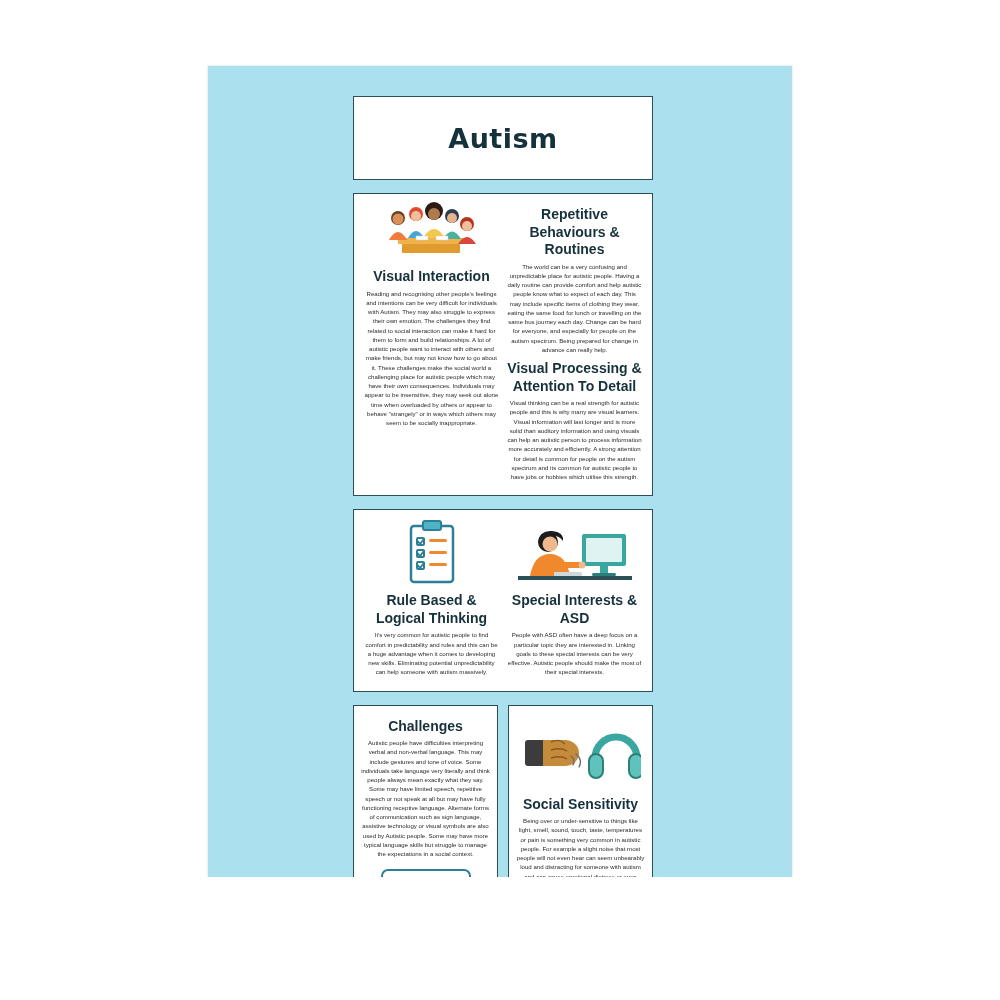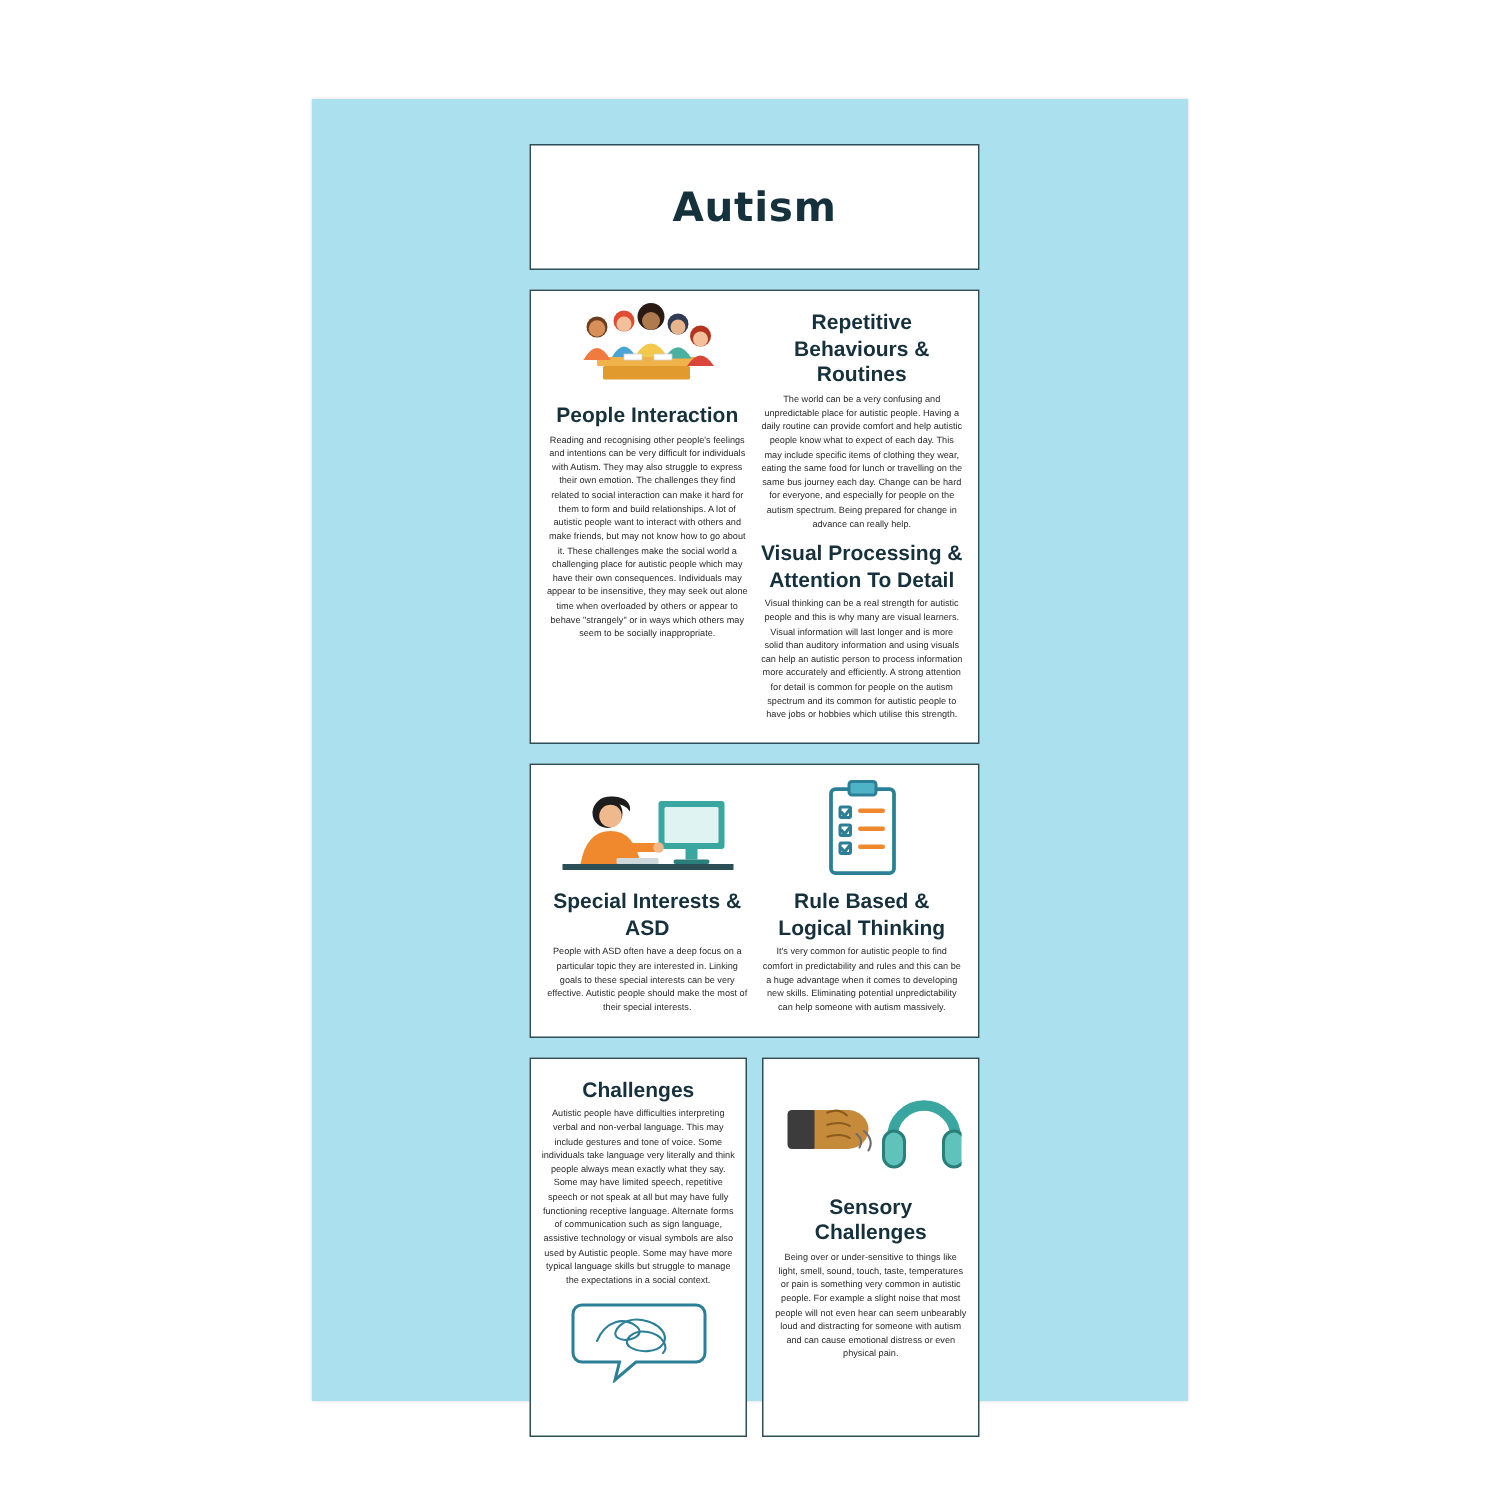--- a/index.html
+++ b/index.html
@@ -6,21 +6,21 @@
     margin: 0;
     padding: 0;
     background: #ffffff;
     width: 1000px;
     height: 1000px;
     font-family: "Liberation Sans", sans-serif;
   }
   #stage {
     position: relative;
     width: 1000px;
-    height: 1000px;
+    height: 877px;
     background: #ffffff;
     overflow: hidden;
   }
   
   .poster {
     position: absolute;
     left: 208px;
     top: 66px;
     width: 584px;
     height: 868px;
@@ -163,58 +163,33 @@
               <path d="M71 37 q9 -15 18 0 z" fill="#4ab0a0"></path>
 
               <circle cx="95" cy="22" r="7" fill="#b5341f"></circle>
               <circle cx="95" cy="24" r="5" fill="#f2c19b"></circle>
               <path d="M86 42 q9 -14 18 0 z" fill="#d9463a"></path>
 
               <rect x="44" y="34" width="12" height="4" fill="#ffffff" stroke="#cfcfcf" stroke-width="0.5"></rect>
               <rect x="64" y="34" width="12" height="4" fill="#ffffff" stroke="#cfcfcf" stroke-width="0.5"></rect>
             </svg>
           </div>
-          <div class="sec-head">People Interaction</div>
+          <div class="sec-head">Visual Interaction</div>
           <p class="body-text">Reading and recognising other people's feelings and intentions can be very difficult for individuals with Autism. They may also struggle to express their own emotion. The challenges they find related to social interaction can make it hard for them to form and build relationships. A lot of autistic people want to interact with others and make friends, but may not know how to go about it. These challenges make the social world a challenging place for autistic people which may have their own consequences. Individuals may appear to be insensitive, they may seek out alone time when overloaded by others or appear to behave "strangely" or in ways which others may seem to be socially inappropriate.</p>
         </div>
 
         <div class="col">
           <div class="sec-head">Repetitive Behaviours &amp; Routines</div>
           <p class="body-text">The world can be a very confusing and unpredictable place for autistic people. Having a daily routine can provide comfort and help autistic people know what to expect of each day. This may include specific items of clothing they wear, eating the same food for lunch or travelling on the same bus journey each day. Change can be hard for everyone, and especially for people on the autism spectrum. Being prepared for change in advance can really help.</p>
           <div class="sec-head">Visual Processing &amp; Attention To Detail</div>
           <p class="body-text">Visual thinking can be a real strength for autistic people and this is why many are visual learners. Visual information will last longer and is more solid than auditory information and using visuals can help an autistic person to process information more accurately and efficiently. A strong attention for detail is common for people on the autism spectrum and its common for autistic people to have jobs or hobbies which utilise this strength.</p>
         </div>
       </div>
 
       <div class="card sec2">
-
-        <div class="col">
-          <div class="illus">
-            <svg width="126" height="70" viewBox="0 0 126 70">
-
-              <rect x="6" y="58" width="114" height="4" fill="#2b4f57"></rect>
-
-              <rect x="70" y="16" width="44" height="32" rx="2" fill="#3aa6a0"></rect>
-              <rect x="74" y="20" width="36" height="24" rx="1" fill="#dff4f2"></rect>
-              <rect x="88" y="48" width="8" height="7" fill="#3aa6a0"></rect>
-              <rect x="80" y="55" width="24" height="3" rx="1.5" fill="#2b7f7b"></rect>
-
-              <circle cx="36" cy="24" r="10" fill="#1d1d1d"></circle>
-              <circle cx="38" cy="26" r="7.5" fill="#f0b98d"></circle>
-              <path d="M26 24 q2 -12 14 -11 q12 1 11 10 q-4 -6 -13 -5 q-9 1 -12 6 z" fill="#1d1d1d"></path>
-              <path d="M18 58 q4 -22 20 -22 q16 0 20 22 z" fill="#f0892e"></path>
-              <rect x="44" y="44" width="26" height="6" rx="3" fill="#f0892e"></rect>
-              <circle cx="70" cy="47" r="3.5" fill="#f0b98d"></circle>
-
-              <rect x="42" y="54" width="28" height="4" rx="1" fill="#cfd8da"></rect>
-            </svg>
-          </div>
-          <div class="sec-head">Special Interests &amp; ASD</div>
-          <p class="body-text">People with ASD often have a deep focus on a particular topic they are interested in. Linking goals to these special interests can be very effective. Autistic people should make the most of their special interests.</p>
-        </div>
 
         <div class="col">
           <div class="illus">
             <svg width="70" height="70" viewBox="0 0 70 70">
               <rect x="14" y="8" width="42" height="56" rx="3" fill="#ffffff" stroke="#2b7f96" stroke-width="2.5"></rect>
               <rect x="26" y="3" width="18" height="9" rx="2" fill="#4fb3c8" stroke="#2b7f96" stroke-width="2"></rect>
               <g stroke="#2b7f96" stroke-width="2" fill="none">
                 <rect x="20" y="20" width="7" height="7" rx="1"></rect>
                 <rect x="20" y="32" width="7" height="7" rx="1"></rect>
                 <rect x="20" y="44" width="7" height="7" rx="1"></rect>
@@ -227,20 +202,45 @@
               <g fill="#f0892e">
                 <rect x="32" y="21" width="18" height="3" rx="1.5"></rect>
                 <rect x="32" y="33" width="18" height="3" rx="1.5"></rect>
                 <rect x="32" y="45" width="18" height="3" rx="1.5"></rect>
               </g>
             </svg>
           </div>
           <div class="sec-head">Rule Based &amp; Logical Thinking</div>
           <p class="body-text">It's very common for autistic people to find comfort in predictability and rules and this can be a huge advantage when it comes to developing new skills. Eliminating potential unpredictability can help someone with autism massively.</p>
         </div>
+
+        <div class="col">
+          <div class="illus">
+            <svg width="126" height="70" viewBox="0 0 126 70">
+
+              <rect x="6" y="58" width="114" height="4" fill="#2b4f57"></rect>
+
+              <rect x="70" y="16" width="44" height="32" rx="2" fill="#3aa6a0"></rect>
+              <rect x="74" y="20" width="36" height="24" rx="1" fill="#dff4f2"></rect>
+              <rect x="88" y="48" width="8" height="7" fill="#3aa6a0"></rect>
+              <rect x="80" y="55" width="24" height="3" rx="1.5" fill="#2b7f7b"></rect>
+
+              <circle cx="36" cy="24" r="10" fill="#1d1d1d"></circle>
+              <circle cx="38" cy="26" r="7.5" fill="#f0b98d"></circle>
+              <path d="M26 24 q2 -12 14 -11 q12 1 11 10 q-4 -6 -13 -5 q-9 1 -12 6 z" fill="#1d1d1d"></path>
+              <path d="M18 58 q4 -22 20 -22 q16 0 20 22 z" fill="#f0892e"></path>
+              <rect x="44" y="44" width="26" height="6" rx="3" fill="#f0892e"></rect>
+              <circle cx="70" cy="47" r="3.5" fill="#f0b98d"></circle>
+
+              <rect x="42" y="54" width="28" height="4" rx="1" fill="#cfd8da"></rect>
+            </svg>
+          </div>
+          <div class="sec-head">Special Interests &amp; ASD</div>
+          <p class="body-text">People with ASD often have a deep focus on a particular topic they are interested in. Linking goals to these special interests can be very effective. Autistic people should make the most of their special interests.</p>
+        </div>
       </div>
 
       <div class="sec3">
 
         <div class="card sec3-left">
           <div class="sec-head">Challenges</div>
           <p class="body-text">Autistic people have difficulties interpreting verbal and non-verbal language. This may include gestures and tone of voice. Some individuals take language very literally and think people always mean exactly what they say. Some may have limited speech, repetitive speech or not speak at all but may have fully functioning receptive language. Alternate forms of communication such as sign language, assistive technology or visual symbols are also used by Autistic people. Some may have more typical language skills but struggle to manage the expectations in a social context.</p>
           <div class="illus">
             <svg width="96" height="58" viewBox="0 0 96 58">
               <path d="M10 6 h76 a6 6 0 0 1 6 6 v26 a6 6 0 0 1 -6 6 h-40 l-14 12 l3 -12 h-25 a6 6 0 0 1 -6 -6 v-26 a6 6 0 0 1 6 -6 z" fill="#ffffff" stroke="#2b7f96" stroke-width="2"></path>
@@ -263,21 +263,21 @@
               <g stroke="#6d6d6d" stroke-width="1.4" fill="none" stroke-linecap="round">
                 <path d="M50 42 q5 4 2 9"></path>
                 <path d="M55 40 q7 6 3 13"></path>
               </g>
 
               <path d="M74 44 a21 21 0 0 1 42 0" fill="none" stroke="#3aa6a0" stroke-width="7" stroke-linecap="round"></path>
               <rect x="68" y="40" width="14" height="24" rx="7" fill="#5fc2bb" stroke="#2b7f7b" stroke-width="2"></rect>
               <rect x="108" y="40" width="14" height="24" rx="7" fill="#5fc2bb" stroke="#2b7f7b" stroke-width="2"></rect>
             </svg>
           </div>
-          <div class="sec-head">Sensory Challenges</div>
+          <div class="sec-head">Social Sensitivity</div>
           <p class="body-text">Being over or under-sensitive to things like light, smell, sound, touch, taste, temperatures or pain is something very common in autistic people. For example a slight noise that most people will not even hear can seem unbearably loud and distracting for someone with autism and can cause emotional distress or even physical pain.</p>
         </div>
       </div>
 
     </div>
 
   </div>
 
 </div>
 

